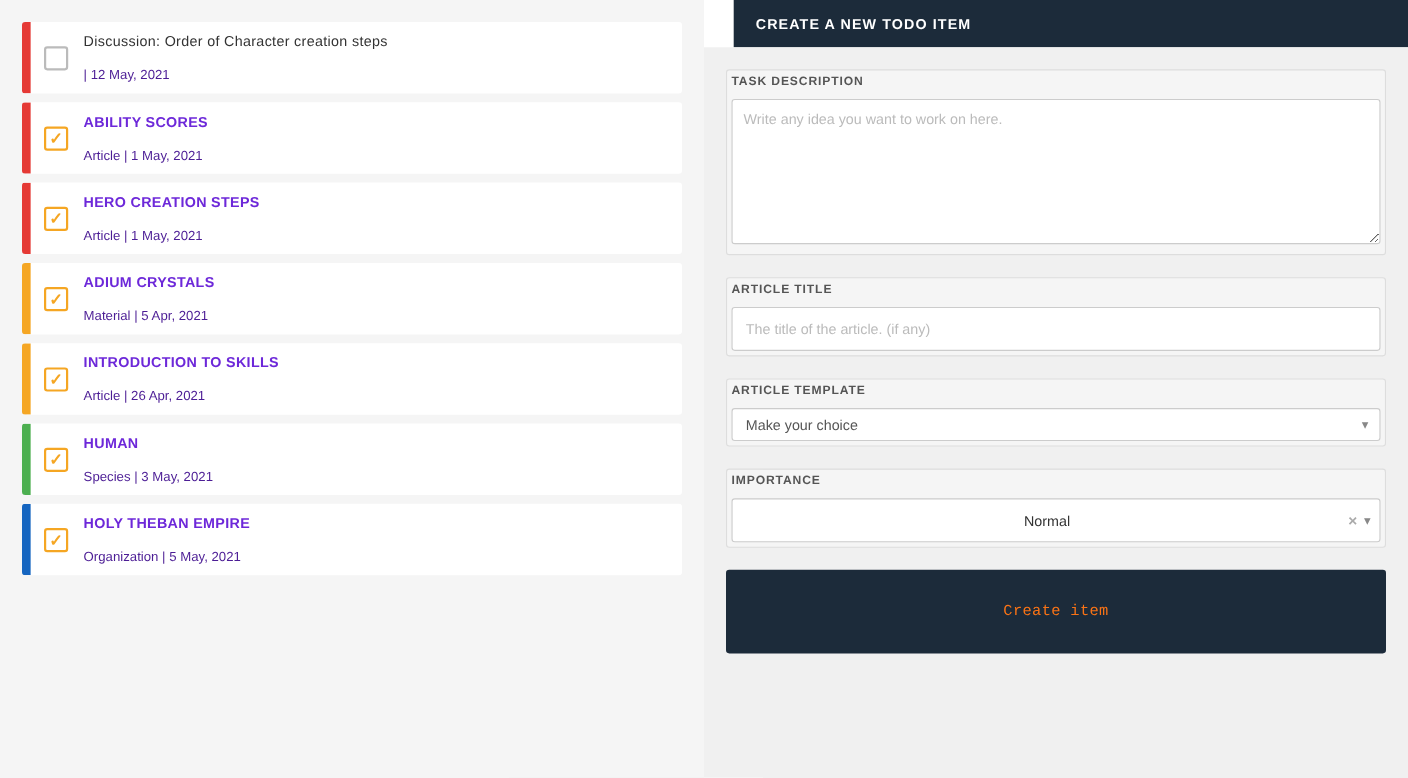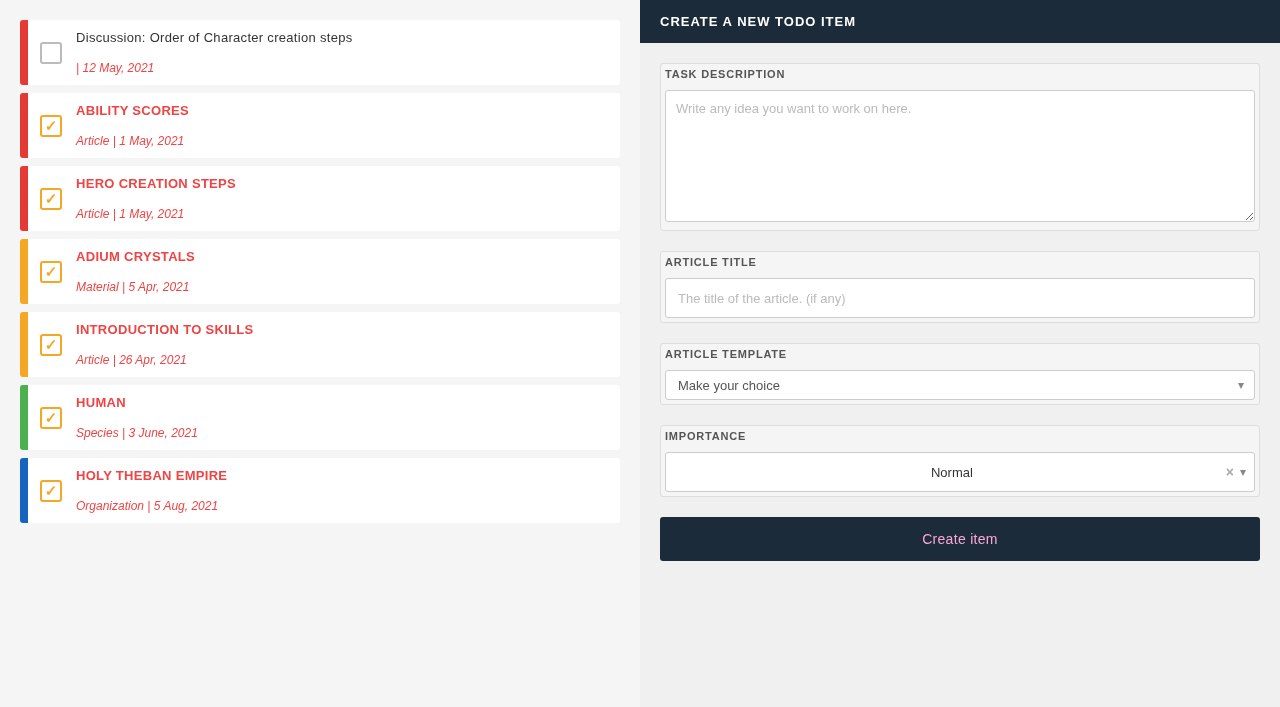--- a/index.html
+++ b/index.html
@@ -81,53 +81,53 @@
     }
 
     .todo-content {
       display: flex;
       flex-direction: column;
     }
 
     .todo-title {
       font-size: 13px;
       font-weight: 700;
-      color: #ef4444;
+      color: #6d28d9;
       text-transform: uppercase;
       letter-spacing: 0.3px;
     }
 
     .todo-title.normal-weight {
       font-weight: 400;
       text-transform: none;
       color: #333;
     }
 
     .todo-meta {
       font-size: 12px;
-      color: #ef4444;
+      color: #4c1d95;
       margin-top: 16px;
-      font-style: italic;
     }
 
     
     .right-panel {
       width: 640px;
       background: #fff;
       display: flex;
       flex-direction: column;
     }
 
     .right-header {
       background: #1c2b3a;
       color: #fff;
       font-size: 13px;
       font-weight: 700;
       letter-spacing: 1px;
       padding: 14px 20px;
+      margin-left: 27px;
     }
 
     .right-body {
       padding: 20px;
       display: flex;
       flex-direction: column;
       gap: 20px;
       flex: 1;
       overflow-y: auto;
       background: #f0f0f0;
@@ -236,29 +236,29 @@
     }
 
     .importance-arrow {
       color: #888;
       font-size: 12px;
       cursor: pointer;
     }
 
     .create-btn {
       background: #1c2b3a;
-      color: #f9a8d4;
+      color: #f97316;
       border: none;
       border-radius: 3px;
-      padding: 14px;
+      padding: 30px;
       font-size: 14px;
       font-weight: 500;
       cursor: pointer;
       width: 100%;
-      font-family: Liberation Sans, sans-serif;
+      font-family: Liberation Mono, monospace;
       letter-spacing: 0.3px;
     }
 
     ::placeholder {
       color: #bbb;
     }
   </style>
 </head>
 <body>
 
@@ -297,28 +297,28 @@
         <div class="todo-checkbox checked"></div>
         <div class="todo-content">
           <span class="todo-title ">INTRODUCTION TO SKILLS</span>
           <span class="todo-meta">Article | 26 Apr, 2021</span>
         </div>
       </div>
       <div class="todo-item green-border">
         <div class="todo-checkbox checked"></div>
         <div class="todo-content">
           <span class="todo-title ">HUMAN</span>
-          <span class="todo-meta">Species | 3 June, 2021</span>
+          <span class="todo-meta">Species | 3 May, 2021</span>
         </div>
       </div>
       <div class="todo-item blue-border">
         <div class="todo-checkbox checked"></div>
         <div class="todo-content">
           <span class="todo-title ">HOLY THEBAN EMPIRE</span>
-          <span class="todo-meta">Organization | 5 Aug, 2021</span>
+          <span class="todo-meta">Organization | 5 May, 2021</span>
         </div>
       </div>
     </div>
 </div>
 
 <div class="right-panel">
   <div class="right-header">
     <span>CREATE A NEW TODO ITEM</span>
   </div>
   <div class="right-body">

